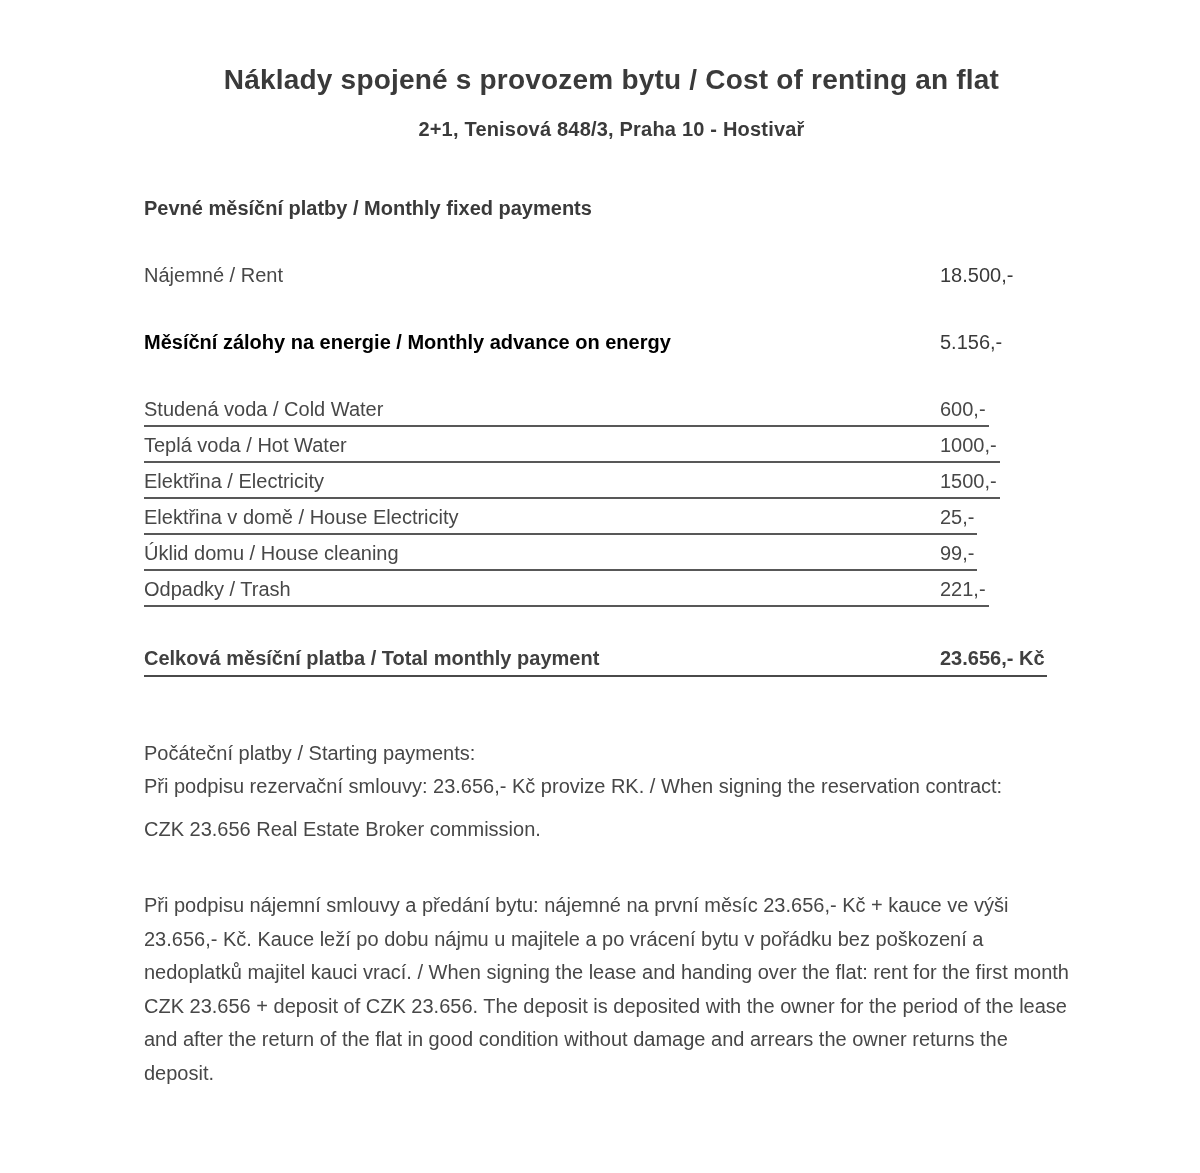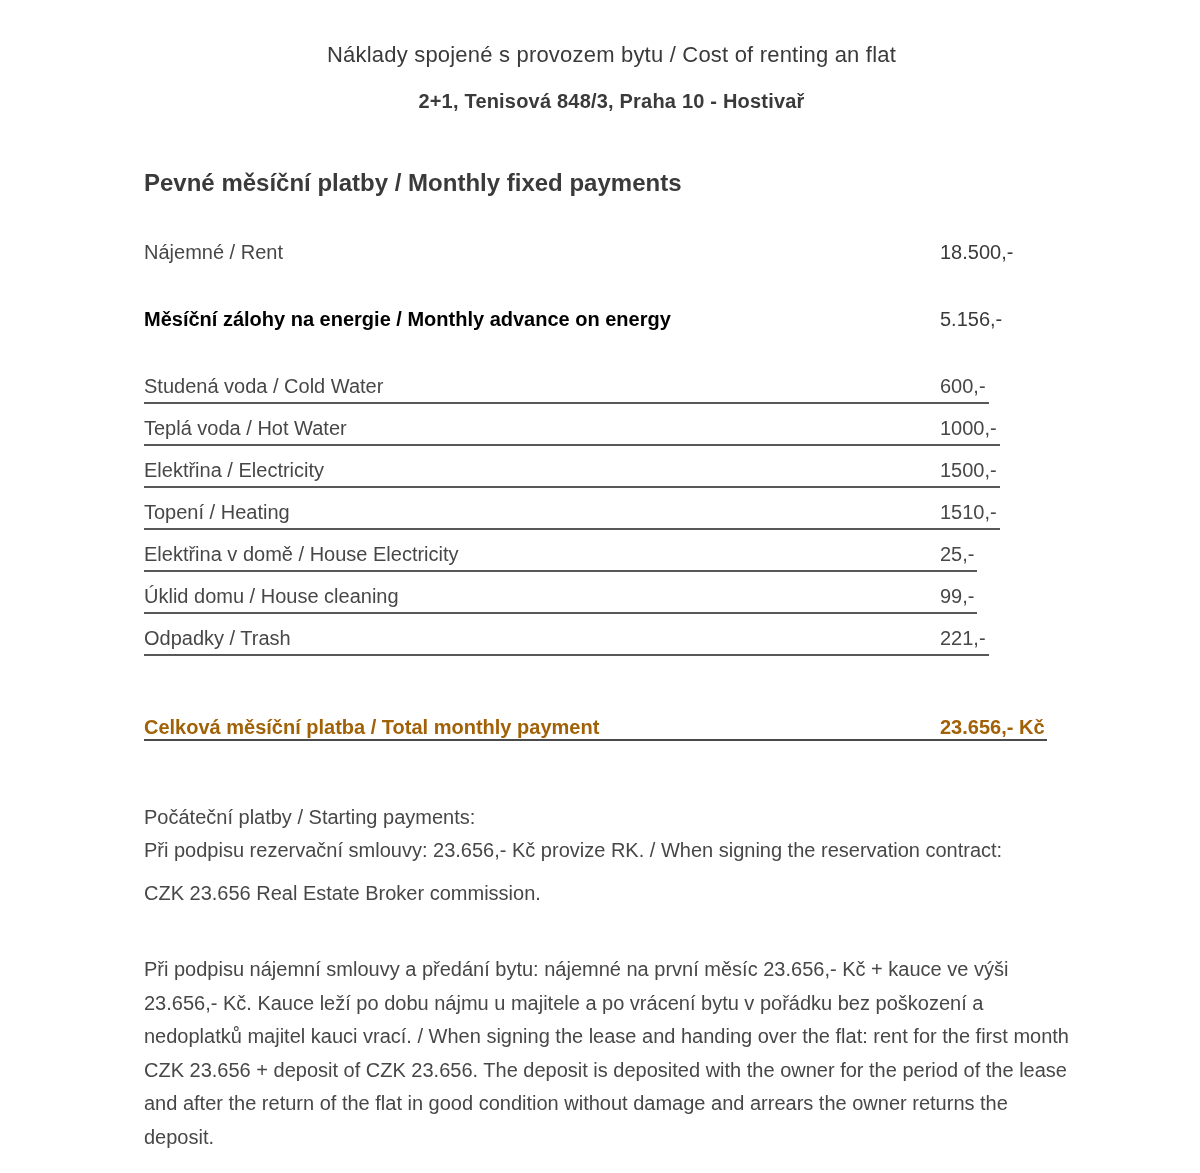--- a/index.html
+++ b/index.html
@@ -12,38 +12,38 @@
     height: 1173px;
     font-family: "Liberation Sans", sans-serif;
     font-size: 20px;
     color: #474747;
     -webkit-font-smoothing: antialiased;
   }
   .content {
     padding: 0 121px 0 144px;
   }
   .page-title {
-    padding-top: 42px;
+    padding-top: 64px;
     text-align: center;
-    font-size: 22px;
-    font-weight: normal;
+    font-size: 28px;
+    font-weight: bold;
     color: #3a3a3a;
     letter-spacing: 0.2px;
   }
   .page-subtitle {
     margin-top: 22px;
     text-align: center;
     font-size: 20px;
     font-weight: bold;
     color: #3a3a3a;
     letter-spacing: 0.2px;
   }
   .section-heading {
     margin-top: 56px;
-    font-size: 24px;
+    font-size: 20px;
     font-weight: bold;
     color: #3a3a3a;
   }
   .pay-row {
     display: flex;
     margin-top: 44px;
     align-items: baseline;
   }
   .pay-row .label {
     width: 796px;
@@ -60,50 +60,50 @@
   }
   .energy-table {
     margin-top: 40px;
   }
   .u-row {
     display: flex;
     width: fit-content;
     height: 31px;
     line-height: 30px;
     border-bottom: 2px solid #585858;
-    margin-top: 9px;
+    margin-top: 3px;
     align-items: baseline;
   }
   .u-row .label {
     width: 796px;
     flex: none;
     line-height: 30px;
   }
   .u-row .value {
     flex: none;
     padding-right: 3px;
     line-height: 30px;
   }
   .total-row {
     display: flex;
     width: fit-content;
     margin-top: 40px;
+    padding-bottom: 5px;
     border-bottom: 2.5px solid #4a4a4a;
     font-weight: bold;
-    color: #a16207;
+    color: #404040;
     align-items: baseline;
   }
   .total-row .label {
     width: 796px;
     flex: none;
   }
   .total-row .value {
     flex: none;
     padding-right: 2px;
-    margin-top: 20px;
   }
   .starting-block {
     margin-top: 60px;
     line-height: 33px;
   }
   .commission-line {
     margin-top: 10px;
   }
   .lease-paragraph {
     margin-top: 43px;
@@ -138,24 +138,20 @@
     </div>
     <div class="u-row">
       <span class="label">Teplá voda / Hot Water</span>
       <span class="value">1000,-</span>
     </div>
     <div class="u-row">
       <span class="label">Elektřina / Electricity</span>
       <span class="value">1500,-</span>
     </div>
     <div class="u-row">
-      <span class="label">Topení / Heating</span>
-      <span class="value">1510,-</span>
-    </div>
-    <div class="u-row">
       <span class="label">Elektřina v domě / House Electricity</span>
       <span class="value">25,-</span>
     </div>
     <div class="u-row">
       <span class="label">Úklid domu / House cleaning</span>
       <span class="value">99,-</span>
     </div>
     <div class="u-row">
       <span class="label">Odpadky / Trash</span>
       <span class="value">221,-</span>

